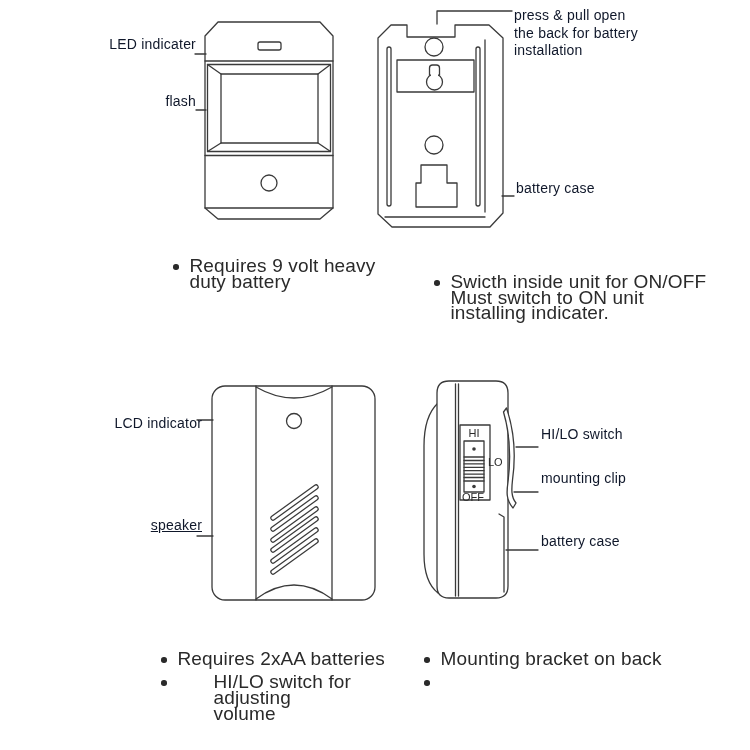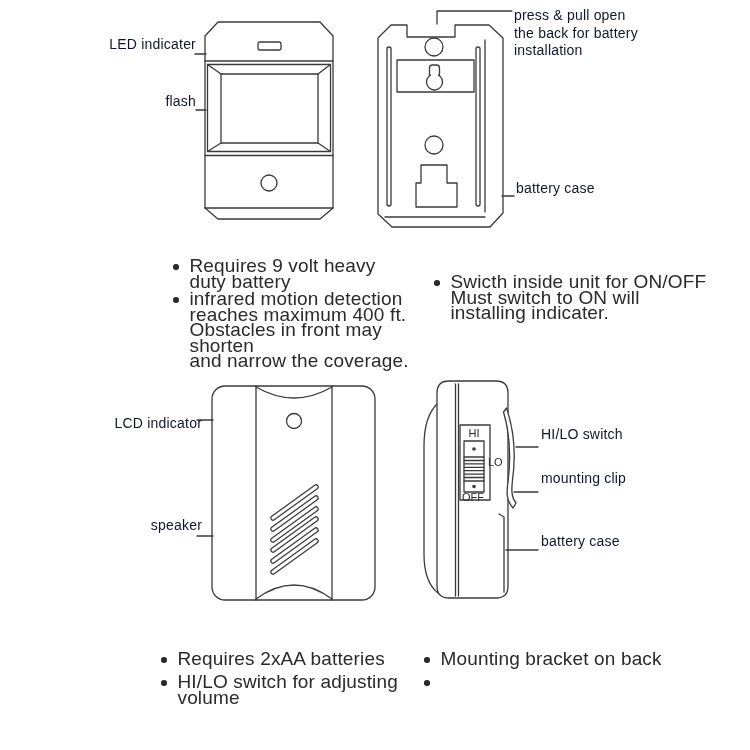--- a/index.html
+++ b/index.html
@@ -9,21 +9,21 @@
   }
   .lbl{
     position:absolute;font-size:14px;line-height:17px;letter-spacing:.2px;
     white-space:nowrap;color:#0f172a;
   }
   .lbl.right{text-align:right;}
   .multiline{white-space:normal;}
   .notes{position:absolute;font-size:19px;margin-left:36px;}
   .note-item{display:flex;align-items:flex-start;}
   .note-item + .note-item{margin-top:2px;}
-  .notes-bottom .note-item + .note-item{margin-top:7px;}
+  .notes-bottom .note-item + .note-item{margin-top:7px;gap:36px;}
   .dot{flex:0 0 auto;width:5.5px;height:5.5px;border-radius:50%;background:#2a2a2a;margin:6px 11px 0 0;}
   .note-lines > div{line-height:15.5px;letter-spacing:.15px;}
   .notes-bottom .note-lines > div{line-height:16px;}
   svg{position:absolute;left:0;top:0;}
   svg *{vector-effect:non-scaling-stroke;}
   .ink{stroke:#3a3a3a;stroke-width:1.3;fill:none;stroke-linejoin:round;stroke-linecap:round;}
   .ink-fill{stroke:#3a3a3a;stroke-width:1.3;fill:#ffffff;stroke-linejoin:round;}
   .slot-outline{stroke:#3a3a3a;stroke-width:5.5;stroke-linecap:round;}
   .slot-core{stroke:#ffffff;stroke-width:3;stroke-linecap:round;}
   .svg-txt{font-family:"Liberation Sans", sans-serif;font-size:11px;fill:#2a2a2a;stroke:none;}
@@ -128,51 +128,42 @@
   <div class="lbl right" style="left:56px;top:93px;width:140px;">flash</div>
 
   <div class="lbl multiline" style="left:514px;top:7px;width:160px;line-height:17.5px;">
     <div>press &amp; pull open</div>
     <div>the back for battery</div>
     <div>installation</div>
   </div>
   <div class="lbl" style="left:516px;top:180px;">battery case</div>
 
   <div class="lbl right" style="left:56px;top:415px;width:146px;">LCD indicator</div>
-  <div class="lbl right" style="left:56px;top:517px;width:146px;">speaker</div>
+  <div class="lbl right" style="left:56px;top:517px;width:146px;text-decoration:underline;">speaker</div>
 
   <div class="lbl" style="left:541px;top:426px;">HI/LO switch</div>
   <div class="lbl" style="left:541px;top:470px;">mounting clip</div>
   <div class="lbl" style="left:541px;top:533px;">battery case</div>
 
   <div class="notes" style="left:137px;top:258px;width:260px;">
     <div class="note-item">
       <span class="dot"></span>
       <div class="note-lines">
         <div>Requires 9 volt heavy</div>
         <div>duty battery</div>
       </div>
     </div>
-    <div class="note-item">
-      <span class="dot"></span>
-      <div class="note-lines">
-        <div>infrared motion detection</div>
-        <div>reaches maximum 400 ft.</div>
-        <div>Obstacles in front may shorten</div>
-        <div>and narrow the coverage.</div>
-      </div>
-    </div>
   </div>
 
   <div class="notes" style="left:398px;top:274px;width:285px;">
     <div class="note-item">
       <span class="dot"></span>
       <div class="note-lines">
         <div>Swicth inside unit for ON/OFF</div>
-        <div>Must switch to ON will</div>
+        <div>Must switch to ON unit</div>
         <div>installing indicater.</div>
       </div>
     </div>
   </div>
 
   <div class="notes notes-bottom" style="left:125px;top:651px;width:260px;">
     <div class="note-item">
       <span class="dot"></span>
       <div class="note-lines">
         <div>Requires 2xAA batteries</div>

